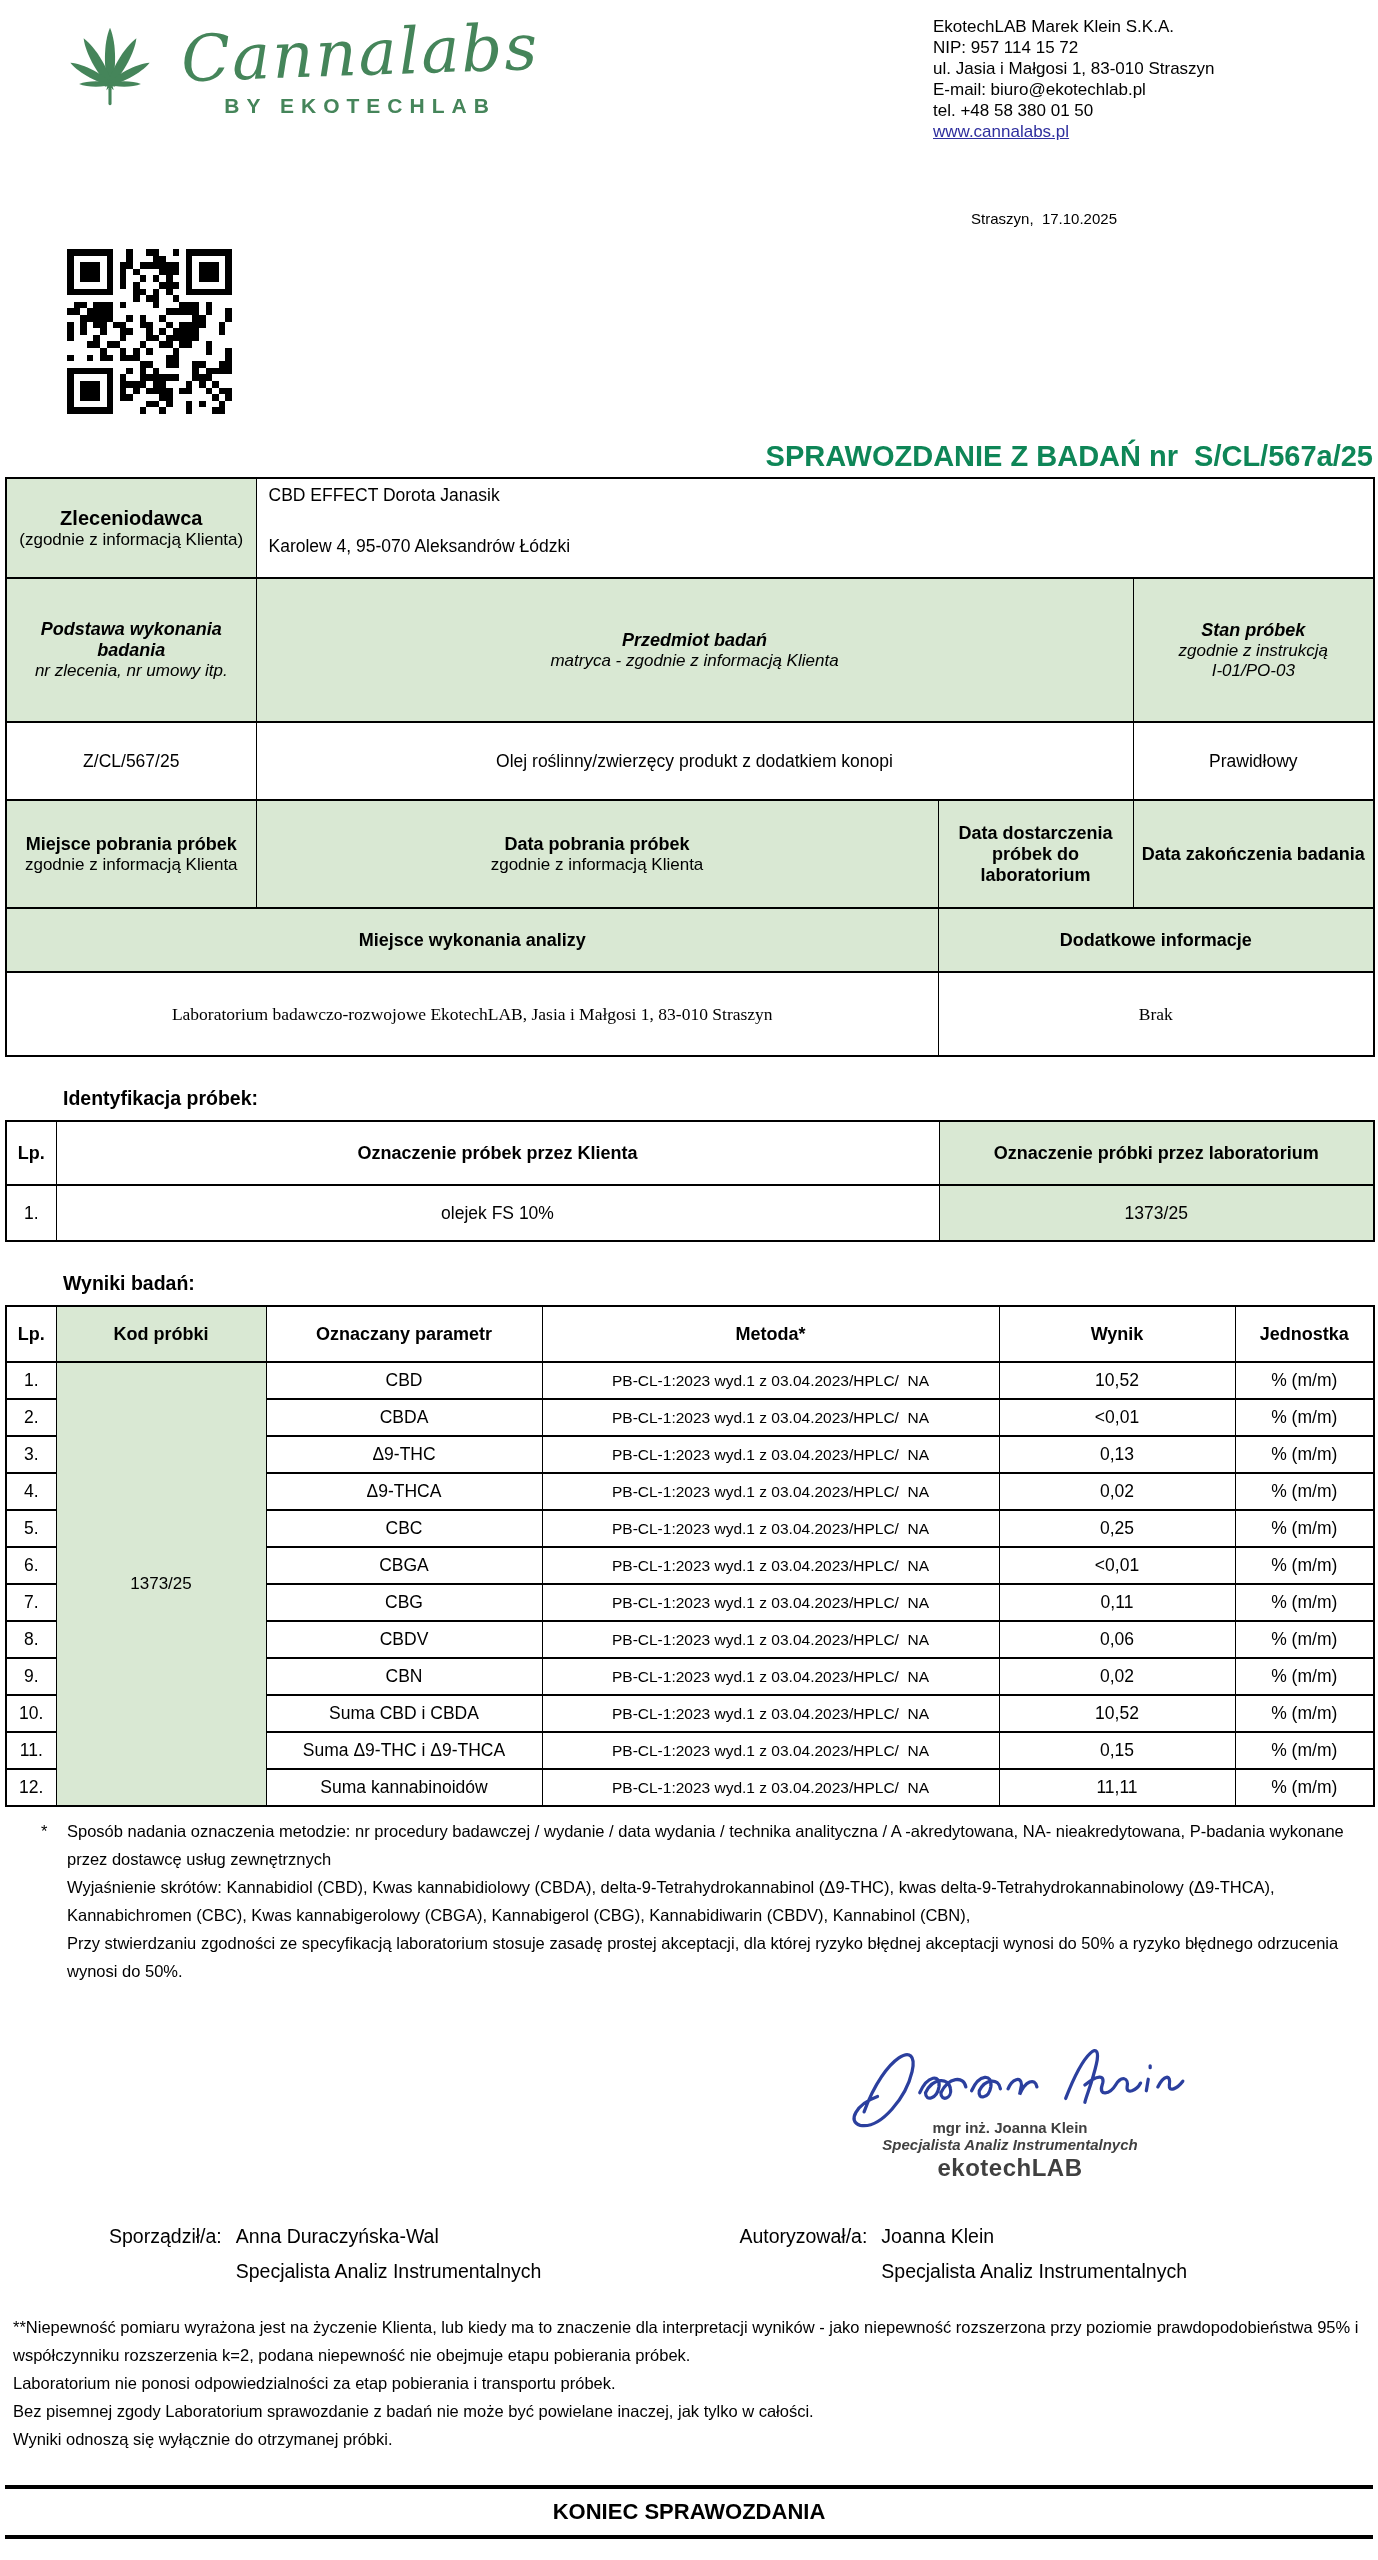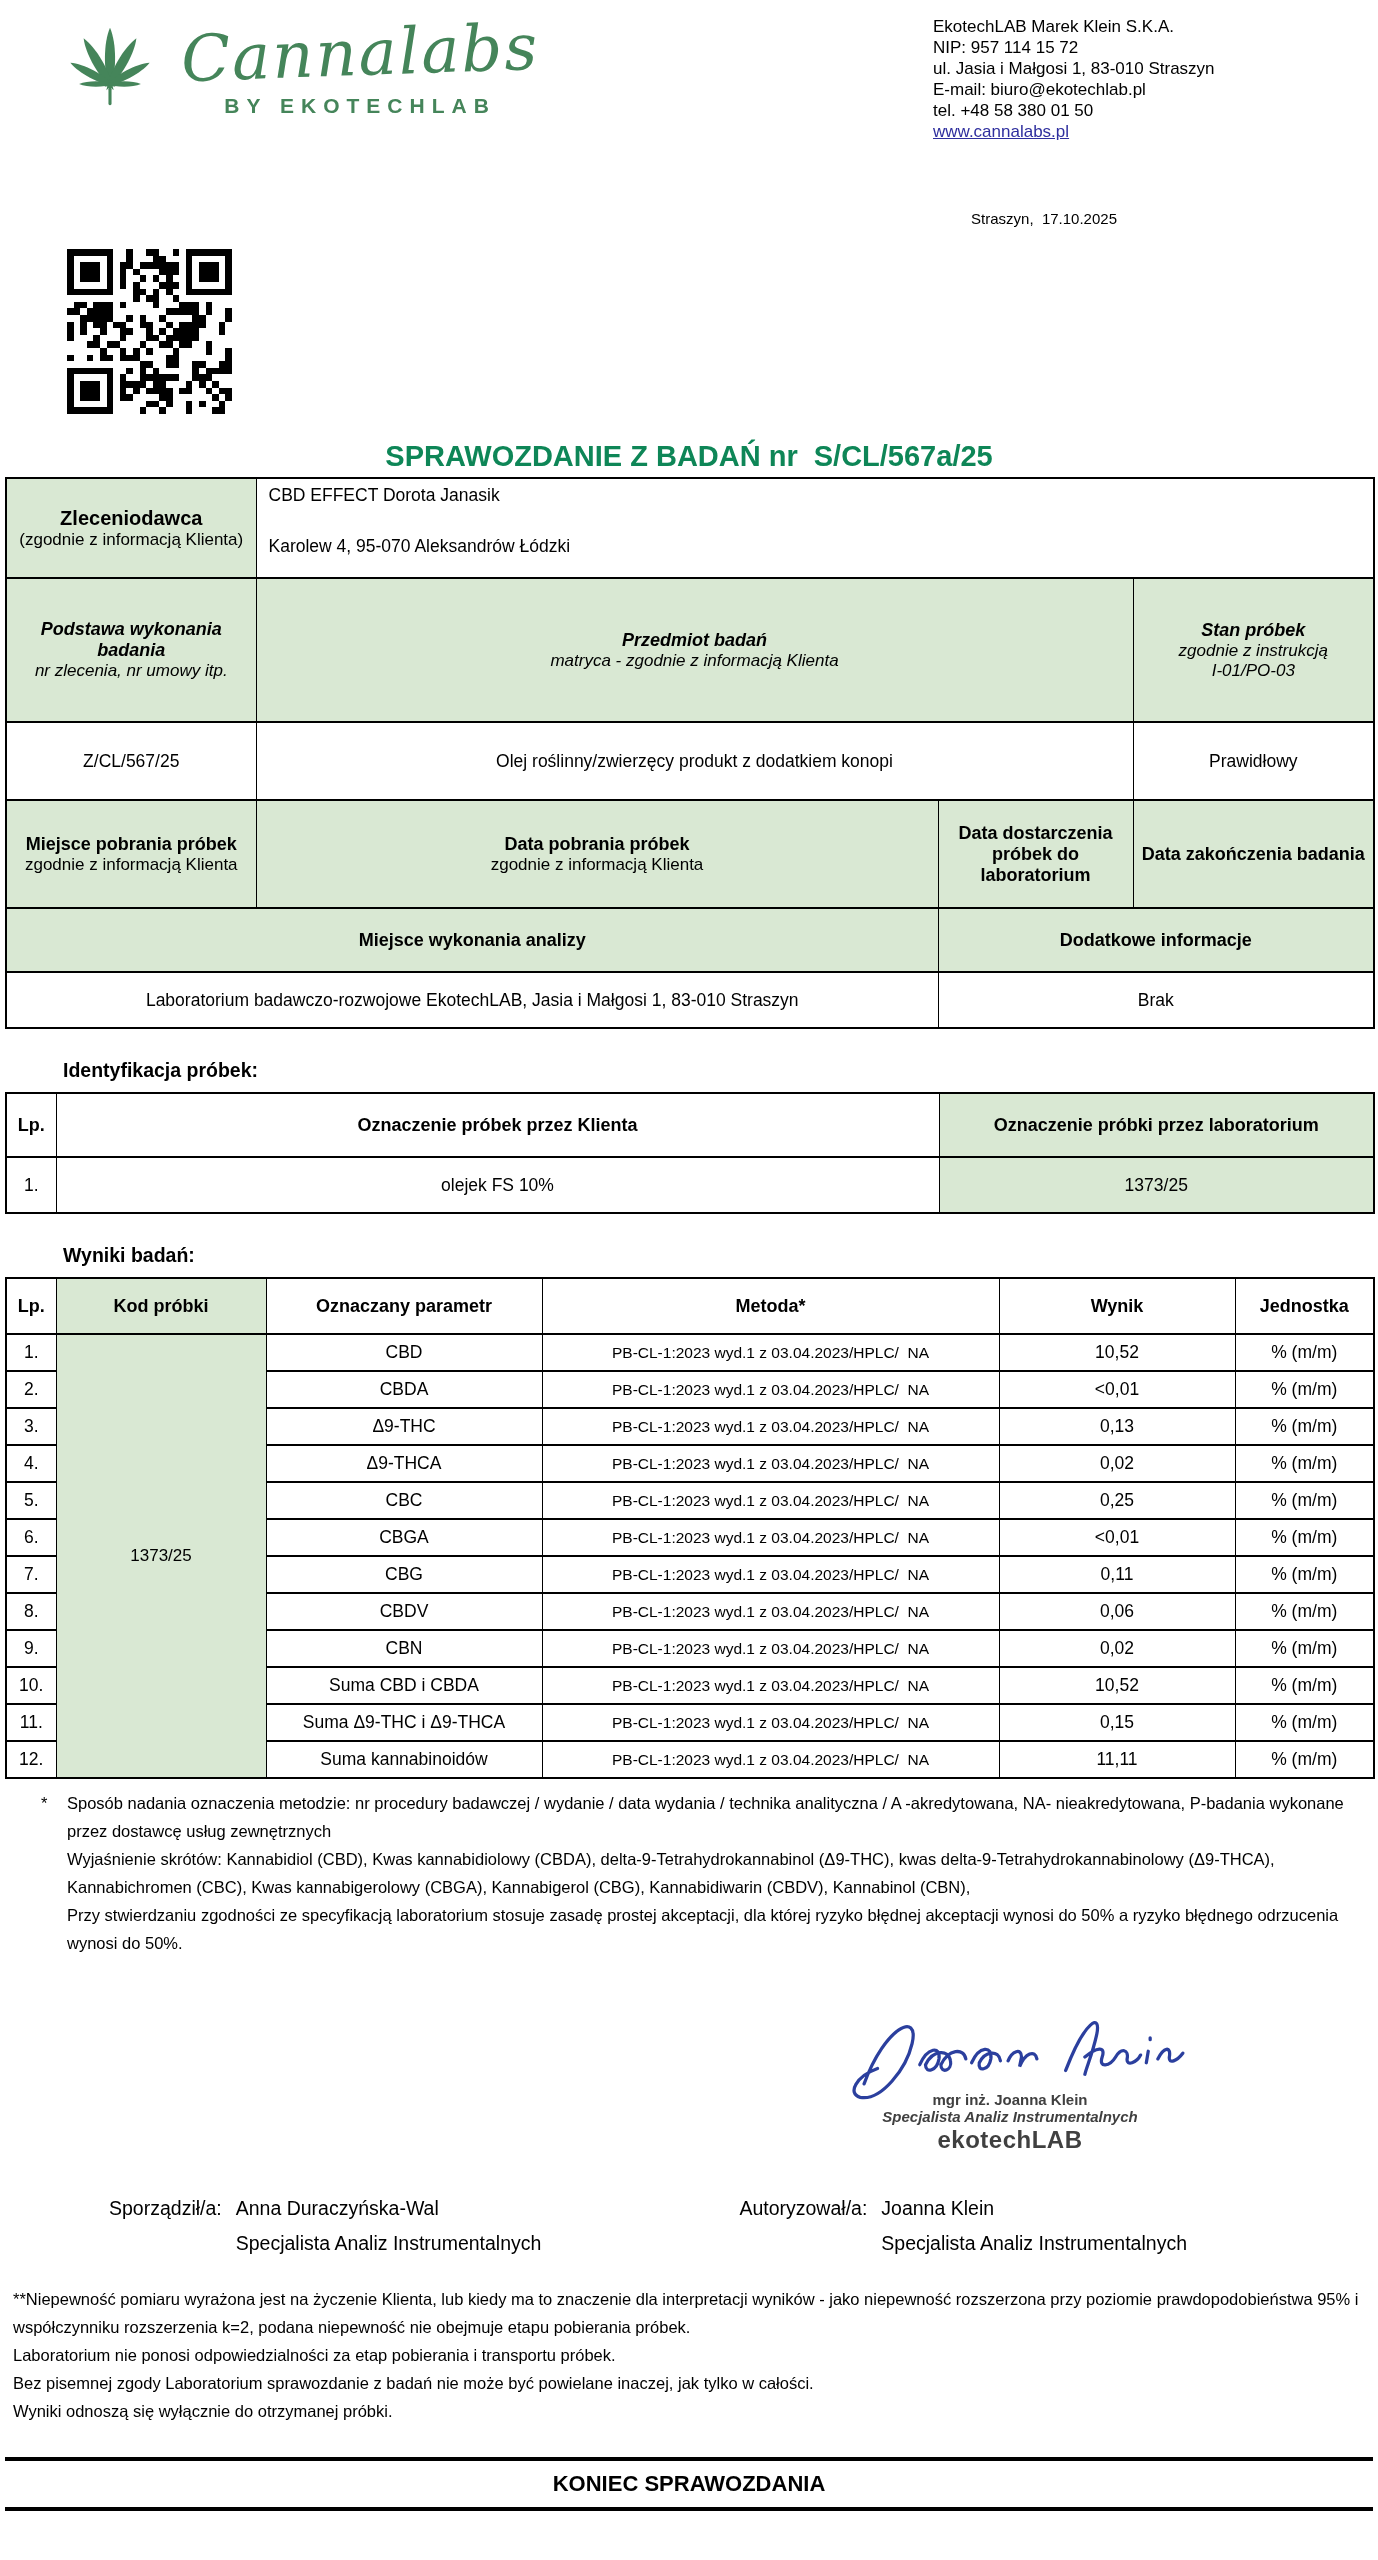--- a/index.html
+++ b/index.html
@@ -16,41 +16,41 @@
   .brand-tag { font-size:21px; font-weight:bold; letter-spacing:7px; text-align:center; margin-top:2px; }
   .coinfo { font-size:17px; line-height:21px; text-align:left; margin-top:2px; width:400px; }
   .coinfo .link { text-decoration:underline; cursor:pointer; }
 
   
   .dateline { text-align:right; padding-right:256px; font-size:15px; margin-top:58px; white-space:pre; }
 
   
   .band { position:relative; height:228px; margin-top:22px; }
   .qr { position:absolute; left:62px; top:0; width:165px; height:165px; }
-  .rpt-title { position:absolute; bottom:4px; left:0; right:0; text-align:center; font-weight:bold; font-size:29px; }
+  .rpt-title { position:absolute; bottom:4px; left:0; right:0; text-align:right; font-weight:bold; font-size:29px; }
   .rpt-title .num { margin-left:16px; }
 
   
   table { border-collapse:collapse; width:1368px; table-layout:fixed; }
   td, th { border-left:1px solid #000; border-right:1px solid #000; border-top:2px solid #000; border-bottom:2px solid #000; text-align:center; vertical-align:middle; font-size:17.5px; padding:4px 8px; }
   .info-table, .id-table, .res-table { border:2px solid #000; }
   .green { background:#d9e8d3; }
   .b { font-weight:bold; }
   .lbl-main { font-weight:bold; font-size:20px; }
   .lbl-sub { font-size:17px; font-weight:normal; }
   .cell-col { display:flex; flex-direction:column; justify-content:space-between; height:100%; }
   .client-cell { text-align:left; vertical-align:top; padding:6px 12px; }
   .client-cell .l2 { margin-top:30px; }
   .h-row1 { height:100px; }
   .h-row2 { height:144px;font-style:italic; }
   .h-row3 { height:78px; }
   .h-row4 { height:108px; }
   .h-row5 { height:54px; }
   .h-row6 { height:64px; }
-  .h-row7 { height:56px; }
+  .h-row7 { height:84px;font-family:Liberation Serif, serif; }
 
   .sec-head { font-weight:bold; font-size:19.5px; margin:30px 0 10px 58px; }
   .id-table td { height:56px; }
   .id-table .hd { height:64px; font-weight:bold; font-size:18px; }
 
   .res-table td { height:37px; padding:2px 6px; }
   .res-table .hd { height:56px; font-weight:bold; font-size:18px; }
   .res-table .method { font-size:15.5px; white-space:pre; }
   .res-table .kodcell { font-size:17px; }
 

